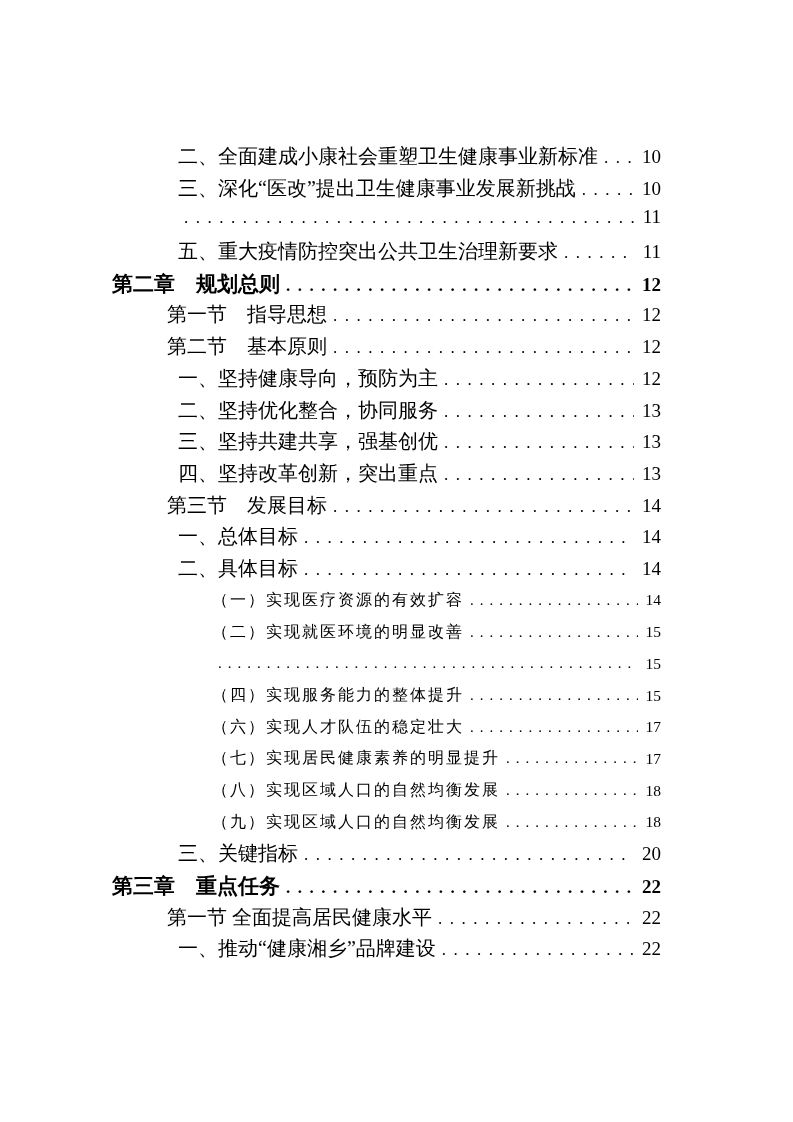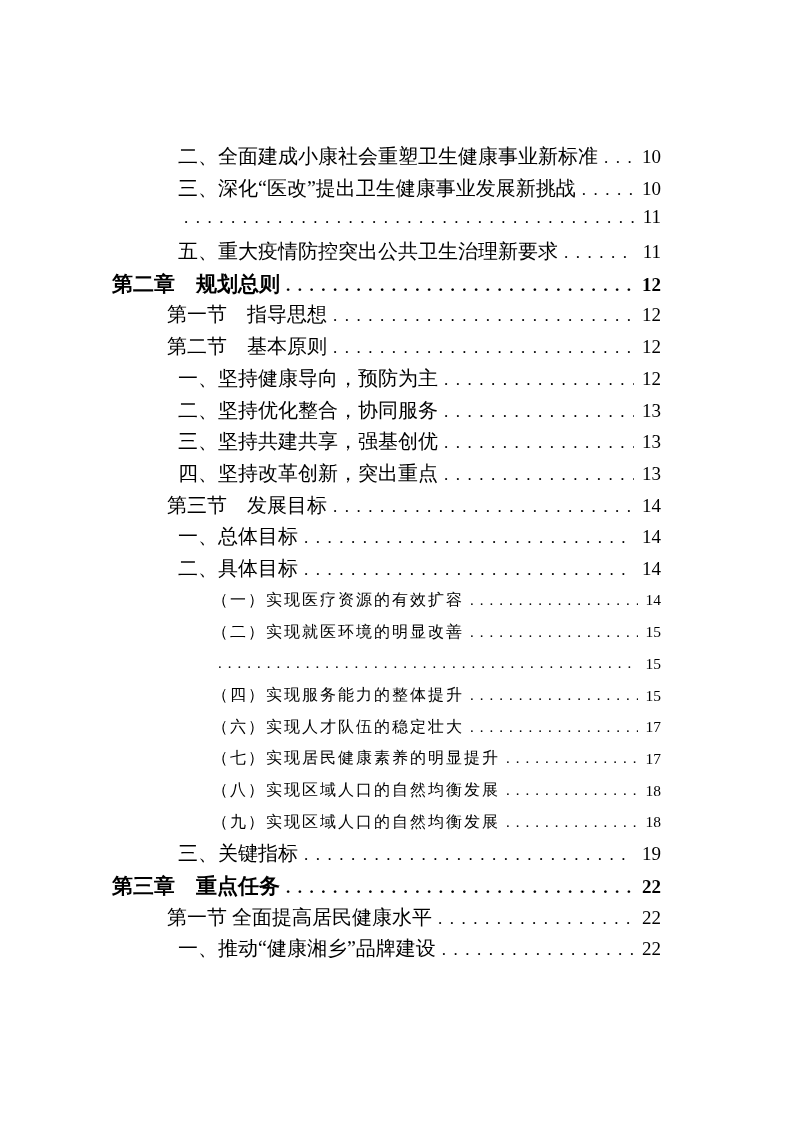--- a/index.html
+++ b/index.html
@@ -191,21 +191,21 @@
 
   <div class="row subitem">
     <span class="text">（九）实现区域人口的自然均衡发展</span>
     <span class="dots"></span>
     <span class="pg">18</span>
   </div>
 
   <div class="row item">
     <span class="text">三、关键指标</span>
     <span class="dots"></span>
-    <span class="pg">19</span>
+    <span class="pg">20</span>
   </div>
 
   <div class="row chapter">
     <span class="text">第三章　重点任务</span>
     <span class="dots"></span>
     <span class="pg">22</span>
   </div>
 
   <div class="row section">
     <span class="text">第一节 全面提高居民健康水平</span>

